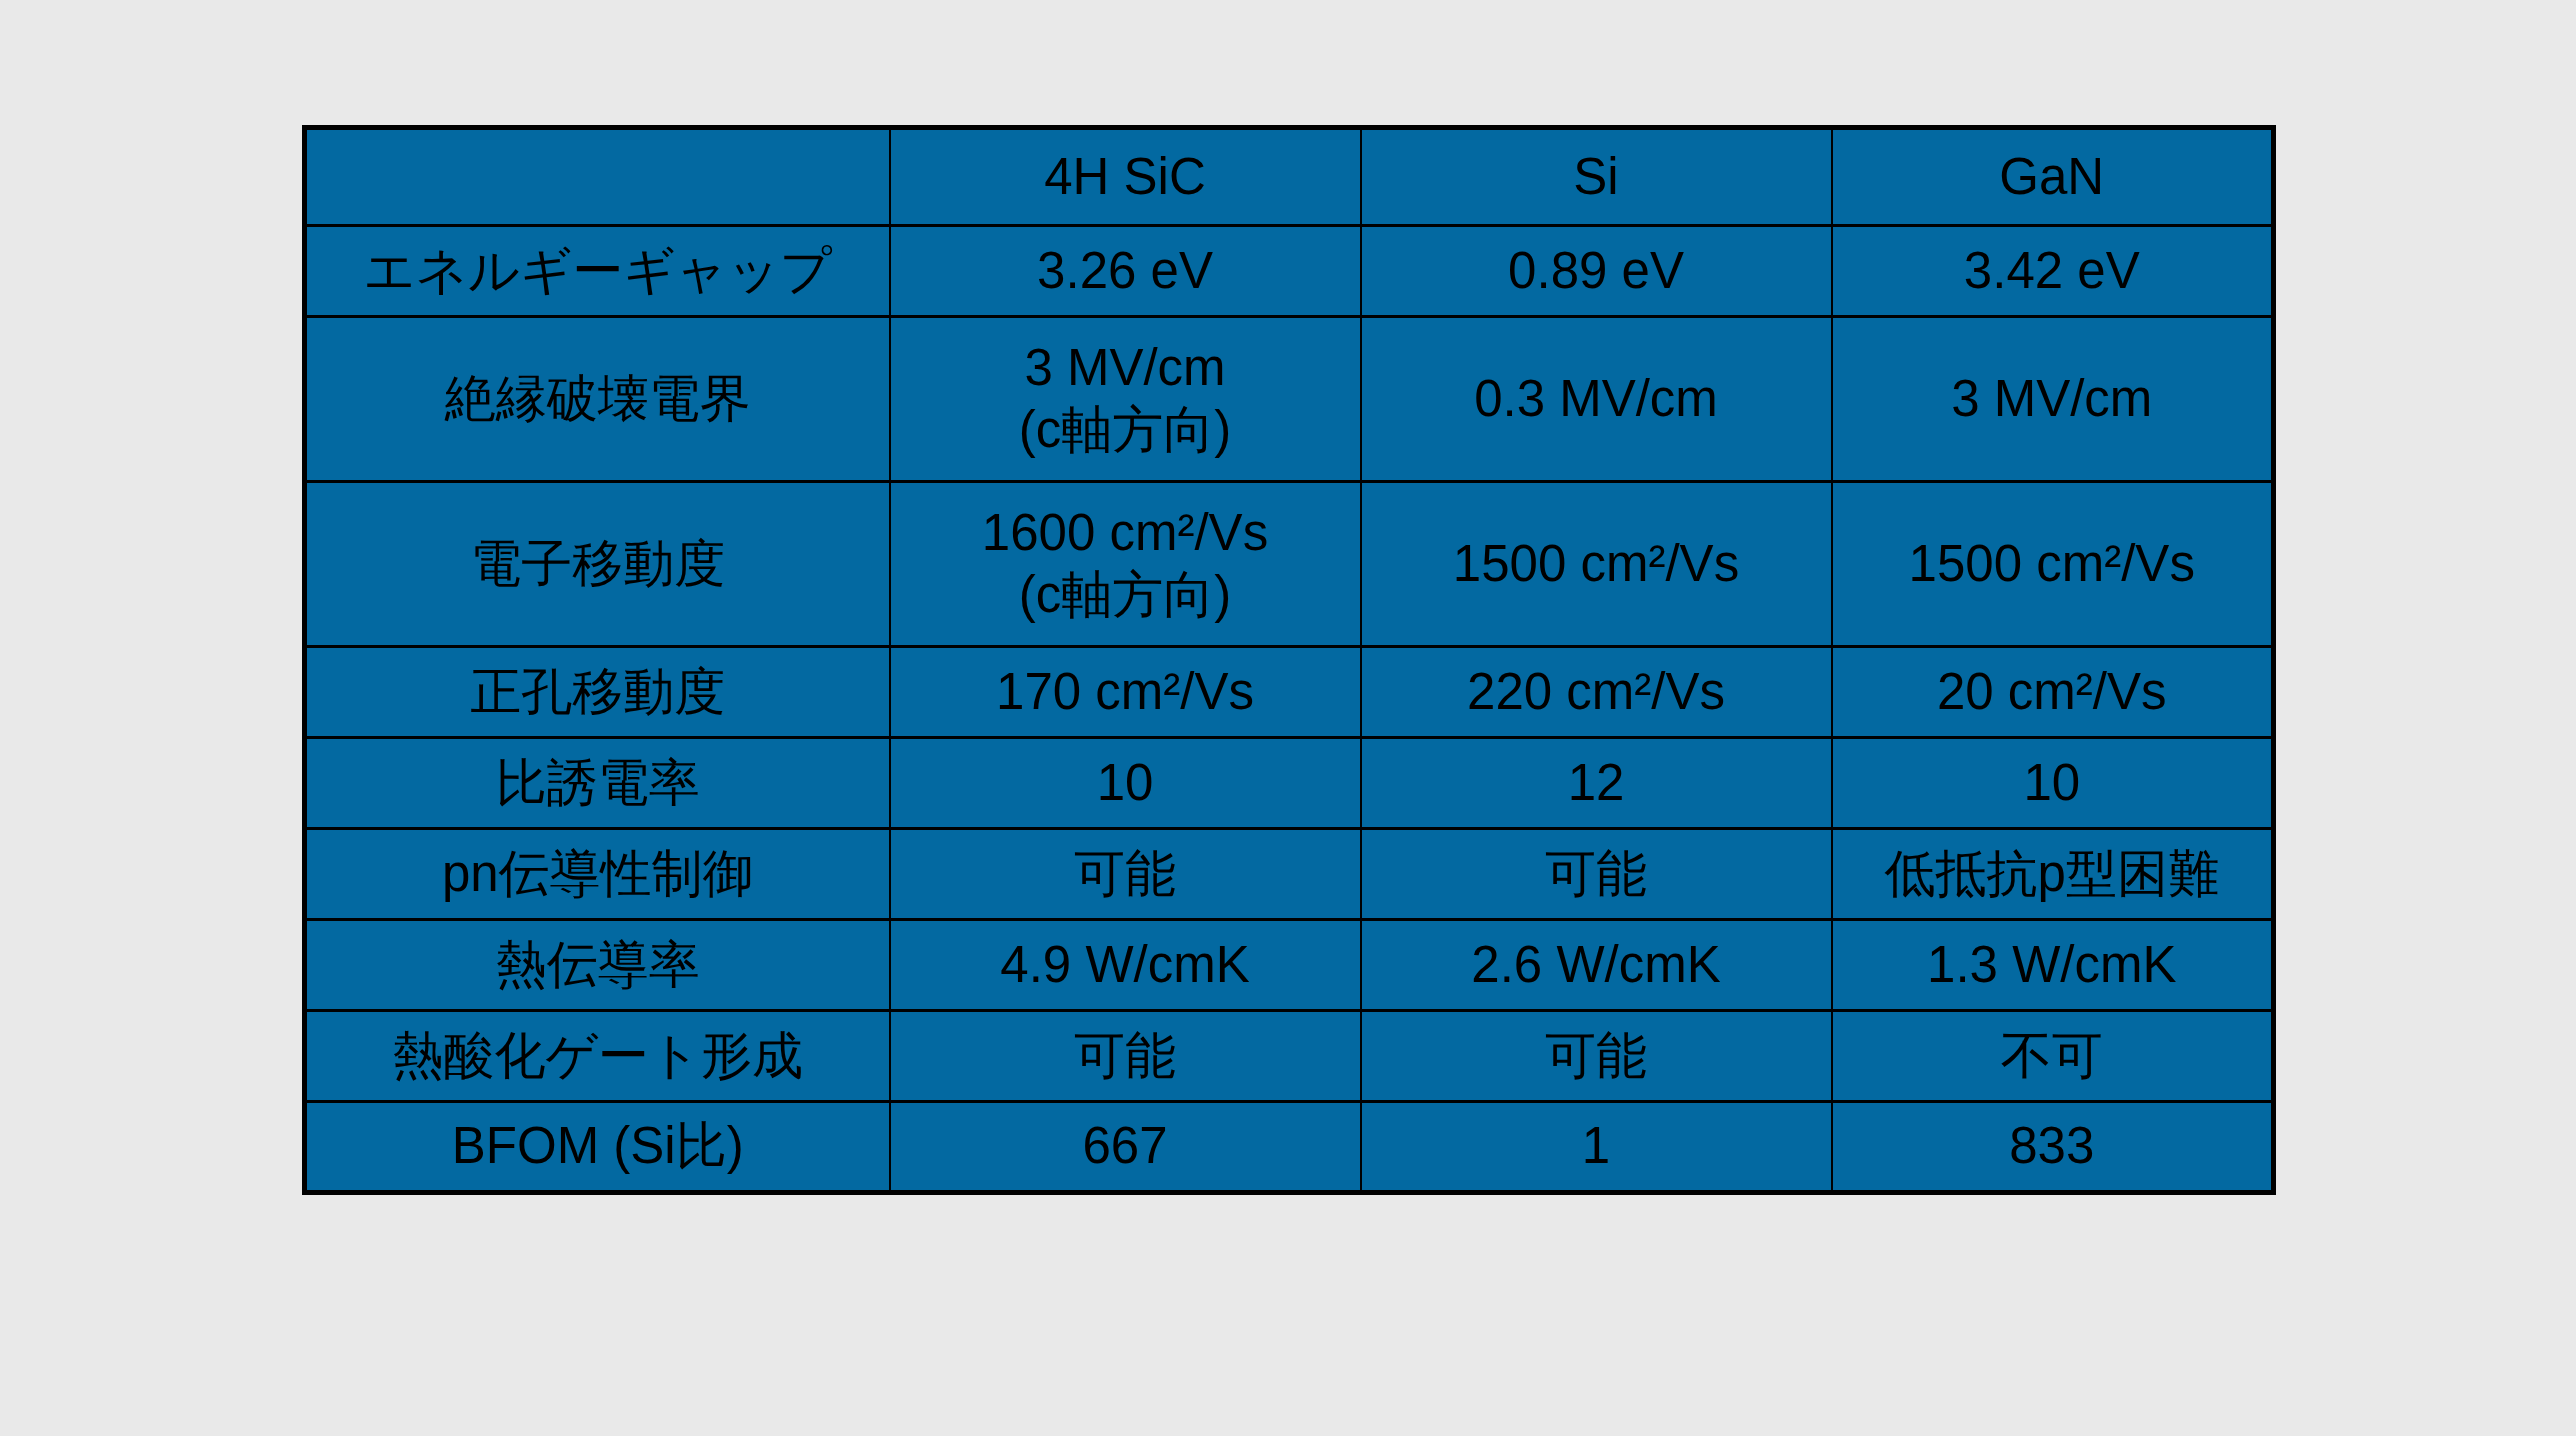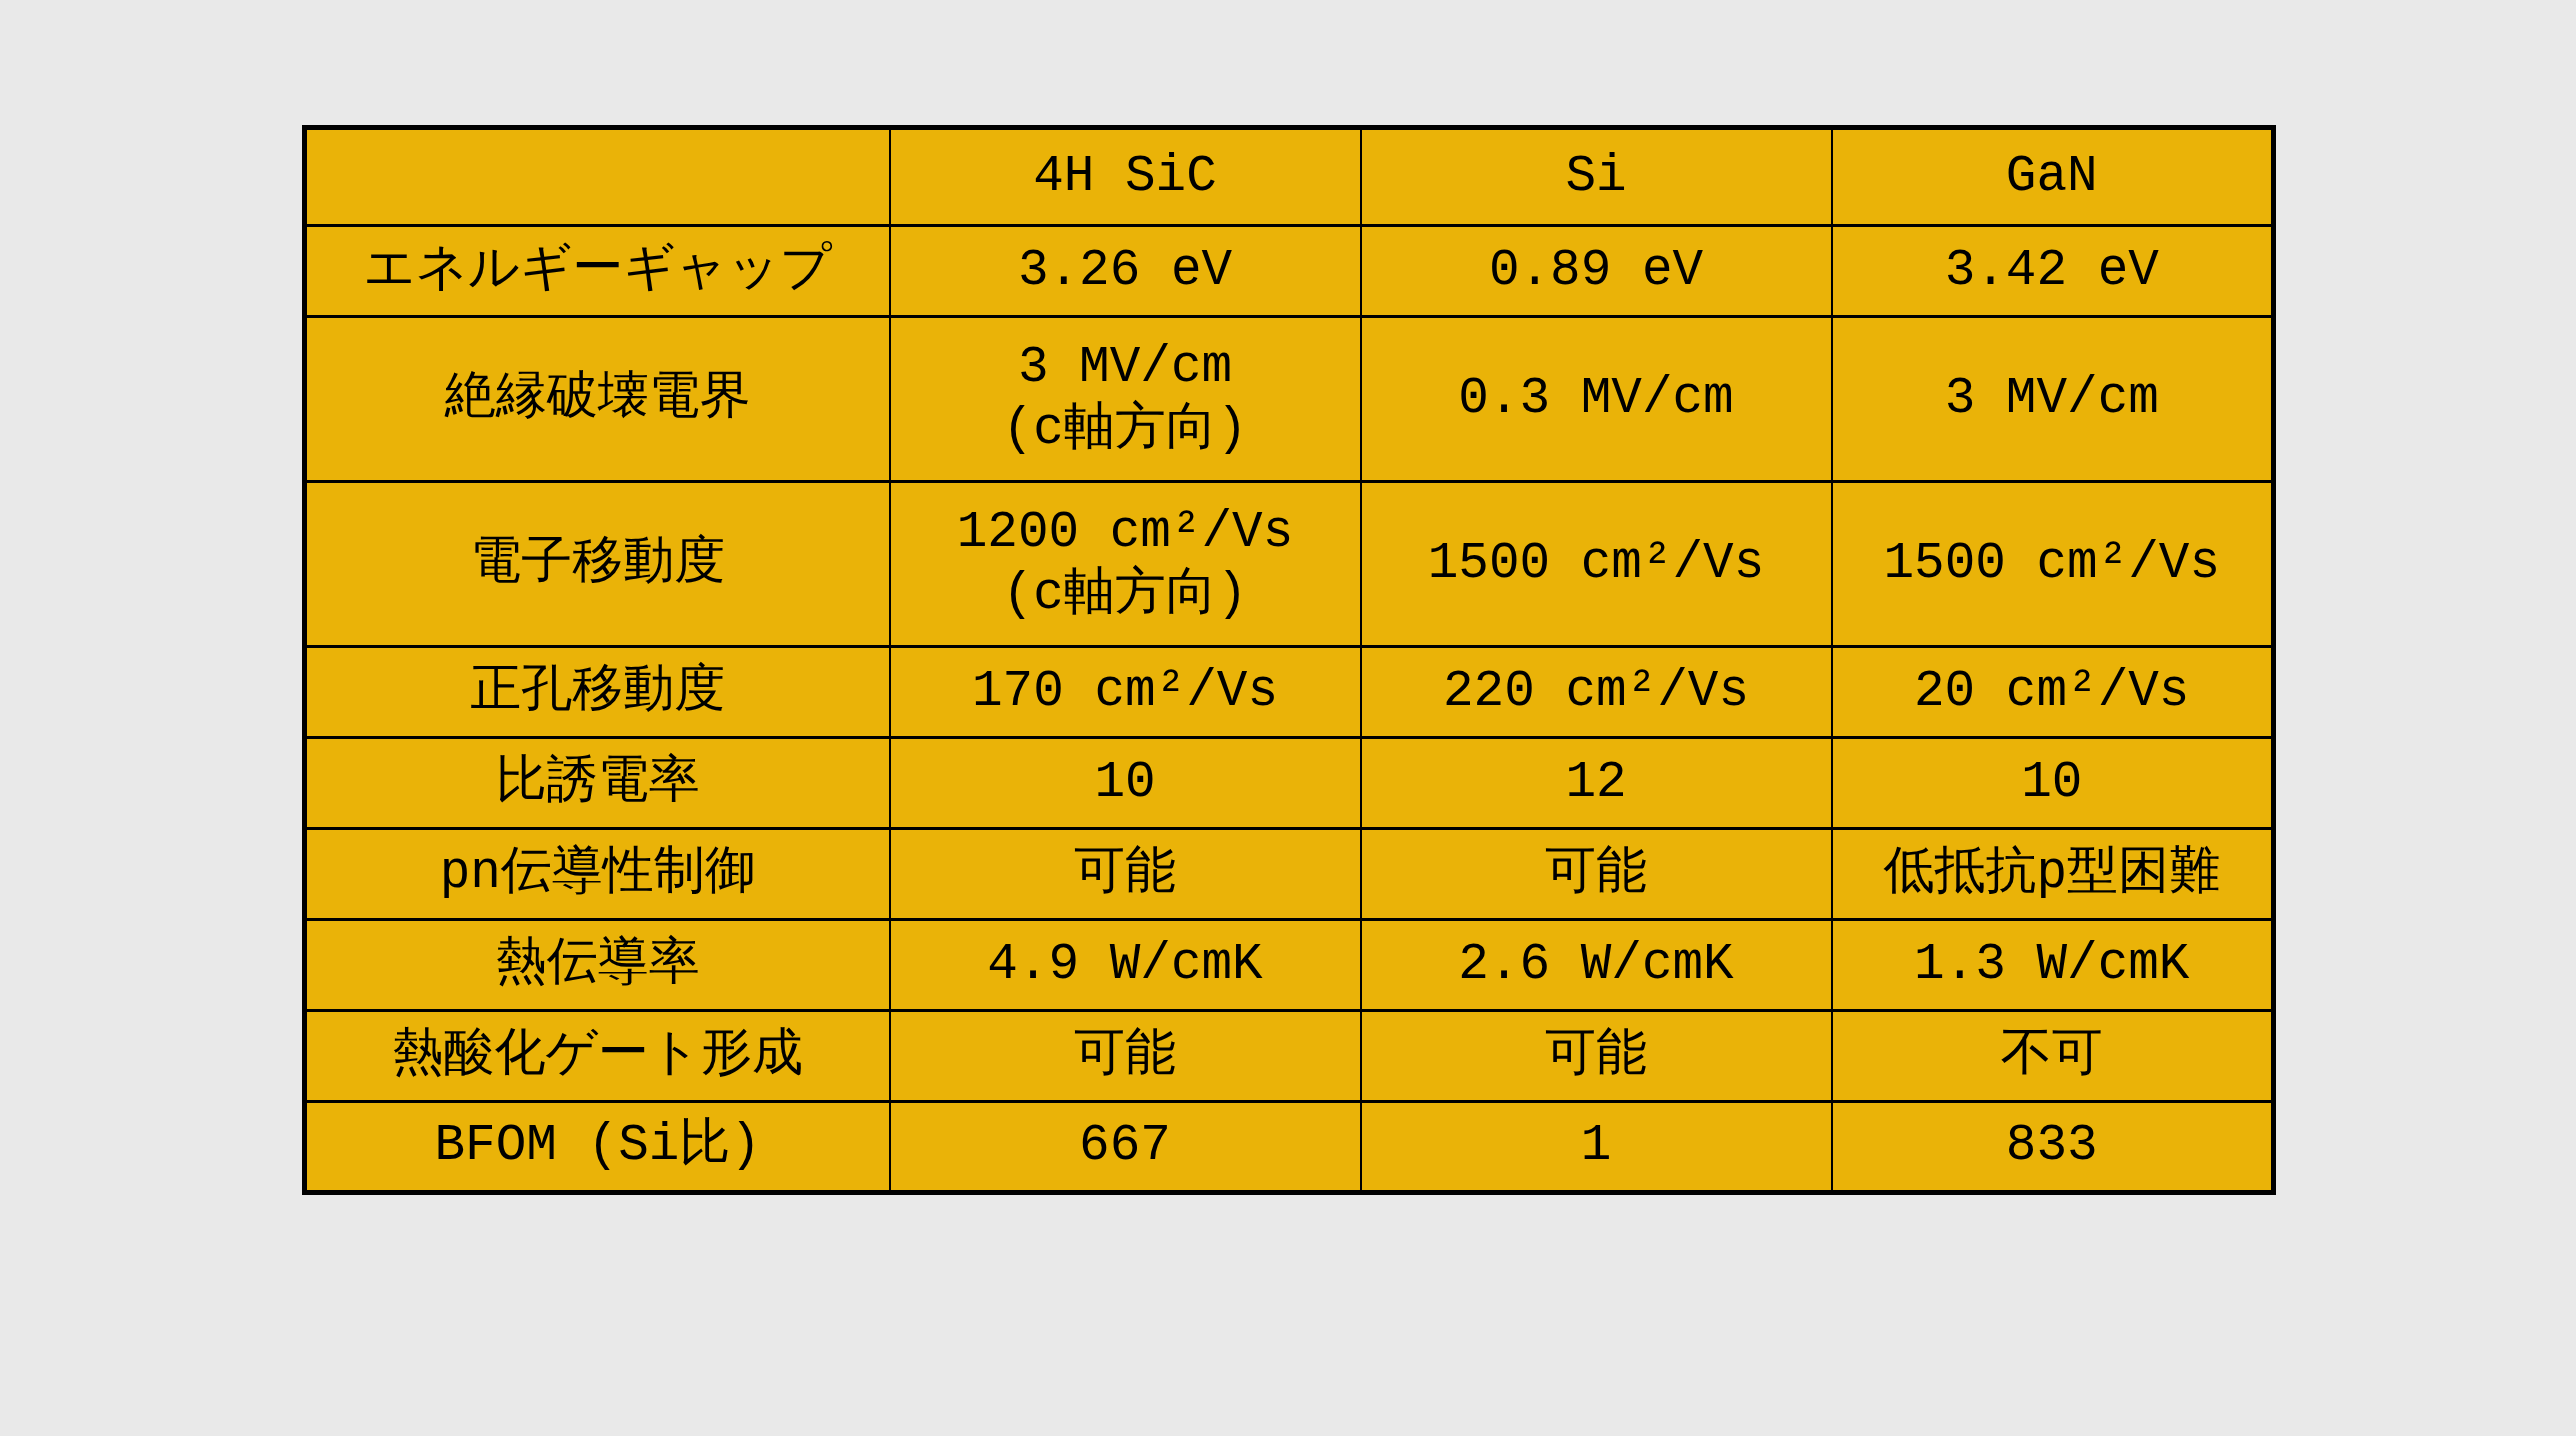--- a/index.html
+++ b/index.html
@@ -15,23 +15,22 @@
     position: relative;
     overflow: hidden;
   }
   table.compare {
     position: absolute;
     left: 302px;
     top: 125px;
     width: 1969px;
     border-collapse: collapse;
     table-layout: fixed;
-    background: #eab308;
+    background: #0369a1;
     border: 5.3px solid #000;
-    font-family: Liberation Mono, monospace;
   }
   col.c0 { width: 585px; }
   col.c1 { width: 471px; }
   col.c2 { width: 471px; }
   col.c3 { width: 442px; }
   th, td {
     border-style: solid;
     border-color: #000;
     border-width: 3.5px 2.6px;       
     text-align: center;
@@ -74,21 +73,21 @@
       </tr>
       <tr class="tall">
         <th>絶縁破壊電界</th>
         <td>3 MV/cm
 (c軸方向)</td>
         <td>0.3 MV/cm</td>
         <td>3 MV/cm</td>
       </tr>
       <tr class="tall">
         <th>電子移動度</th>
-        <td>1200 cm²/Vs
+        <td>1600 cm²/Vs
 (c軸方向)</td>
         <td>1500 cm²/Vs</td>
         <td>1500 cm²/Vs</td>
       </tr>
       <tr>
         <th>正孔移動度</th>
         <td>170 cm²/Vs</td>
         <td>220 cm²/Vs</td>
         <td>20 cm²/Vs</td>
       </tr>

